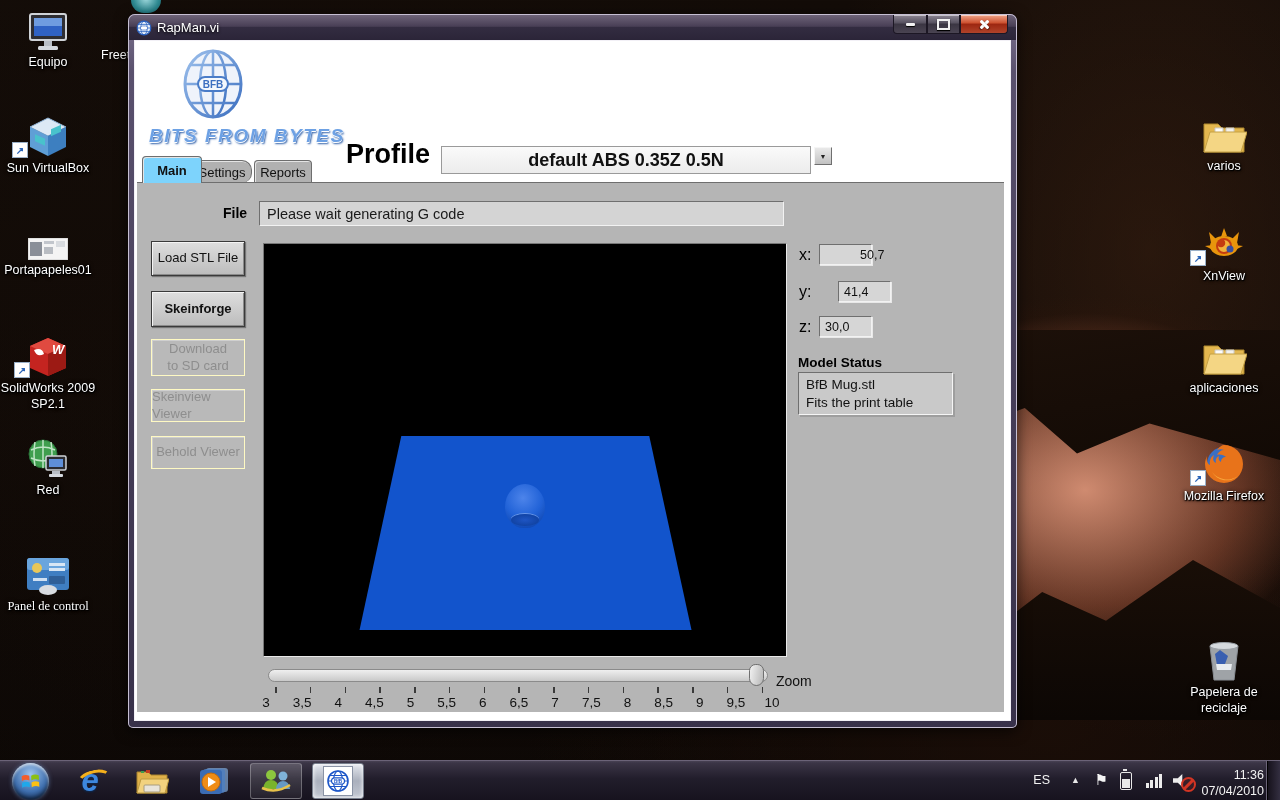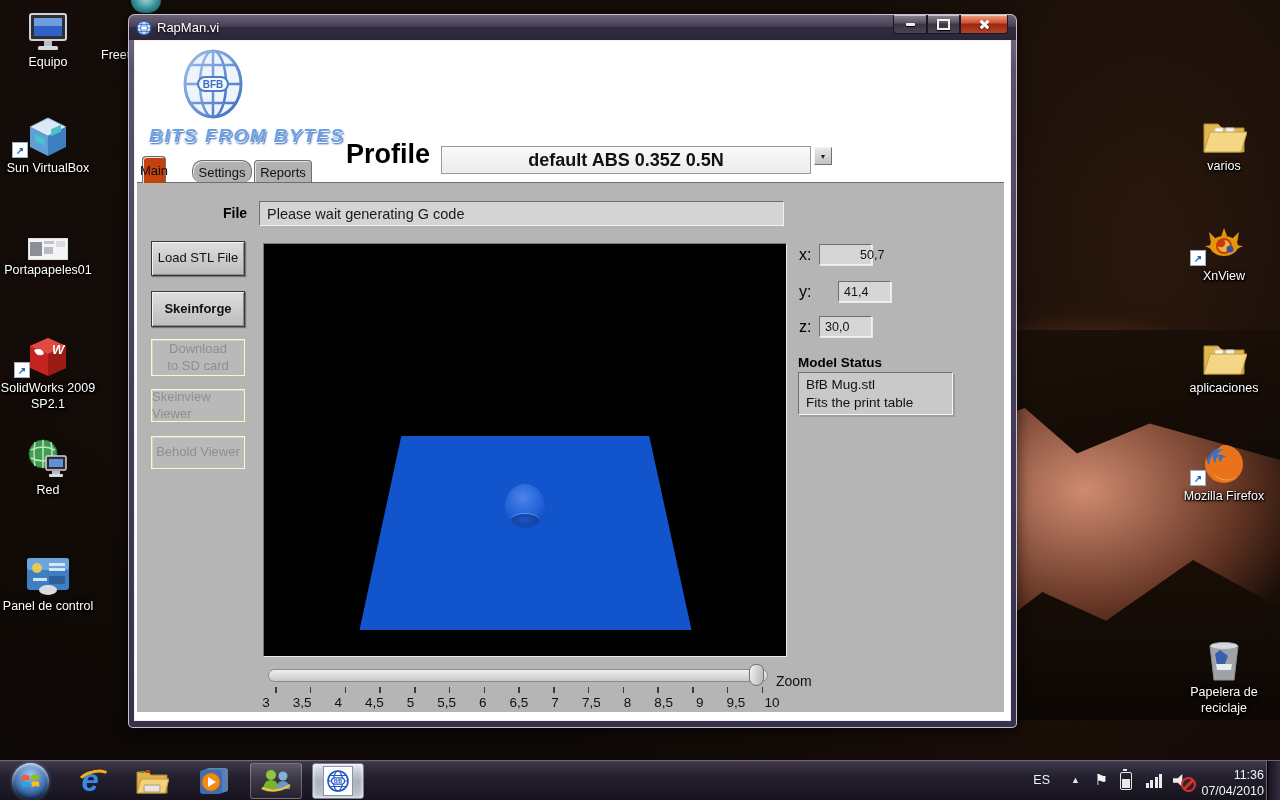--- a/index.html
+++ b/index.html
@@ -40,21 +40,21 @@
   .glyph-x:before,.glyph-x:after{content:"";position:absolute;left:4px;top:0;width:3px;height:11px;background:#fff;border-radius:1px;box-shadow:0 1px 1px rgba(0,0,0,.6);}
   .glyph-x:before{transform:rotate(45deg);} .glyph-x:after{transform:rotate(-45deg);}
   .win-inner{position:relative;width:100%;height:100%;background:#fff;border:1px solid #f2f0f6;box-sizing:border-box;}
   
   .logo-globe{position:absolute;left:46px;top:6px;width:64px;height:76px;}
   .brand{position:absolute;left:14px;top:84px;width:310px;font-size:19px;font-weight:bold;font-style:italic;letter-spacing:1.5px;color:#6da1e4;text-shadow:0 1px 0 #fff,1px 2px 2px #2f5fa8;white-space:nowrap;}
   .profile-lbl{position:absolute;left:211px;top:98px;font-size:27px;font-weight:bold;color:#000;}
   .profile-field{position:absolute;left:306px;top:105px;width:368px;height:26px;background:linear-gradient(#fafafa,#ececec);border:1px solid #9a9a9a;box-shadow:1px 1px 0 #fff;display:flex;align-items:center;justify-content:center;font-size:18px;font-weight:bold;color:#111;}
   .profile-drop{position:absolute;left:679px;top:106px;width:16px;height:16px;background:linear-gradient(#e9e9e9,#c2c2c2);border:1px solid;border-color:#f5f5f5 #6f6f6f #6f6f6f #f5f5f5;display:flex;align-items:center;justify-content:center;font-size:7px;color:#222;}
   .tab{position:absolute;box-sizing:border-box;border:1px solid #6e6e6e;border-bottom:none;border-radius:4px 4px 0 0;display:flex;align-items:center;justify-content:center;font-size:13px;color:#111;box-shadow:inset 1px 1px 0 #e4e4e4;}
-  .tab-active{left:7px;top:115px;width:24px;height:27px;background:#c2410c;z-index:3;}
+  .tab-active{left:7px;top:115px;width:60px;height:27px;background:#7dd3fc;z-index:3;font-weight:bold;}
   .tab-i1{left:57px;top:119px;width:60px;height:23px;background:#b1b1b1;border-radius:10px;}
   .tab-i2{left:119px;top:119px;width:58px;height:23px;background:#b1b1b1;}
   
   .panel{position:absolute;left:2px;top:141px;width:867px;height:530px;background:#b5b5b5;border-top:1px solid #6e6e6e;box-sizing:border-box;}
   .file-lbl{position:absolute;left:86px;top:22px;font-size:14px;font-weight:bold;color:#000;}
   .file-field{position:absolute;left:122px;top:18px;width:525px;height:25px;box-sizing:border-box;background:#d4d4d4;border:1px solid;border-color:#6f6f6f #f2f2f2 #f2f2f2 #6f6f6f;display:flex;align-items:center;padding-left:7px;font-size:14.5px;color:#1a1a1a;}
   .lvbtn{position:absolute;left:14px;width:94px;box-sizing:border-box;display:flex;flex-direction:column;align-items:center;justify-content:center;font-size:13px;line-height:1.3;}
   .lvbtn.en{background:linear-gradient(#dedede,#bcbcbc);border:1px solid #3a3a3a;box-shadow:inset 1px 1px 0 #f4f4f4, inset -1px -1px 0 #8a8a8a, 1px 1px 1px rgba(0,0,0,.35);color:#111;cursor:pointer;}
   .lvbtn.dis{background:#b9b9b9;border:1px solid #fef9c3;box-shadow:inset 1px 1px 0 #cfcfcf;color:#8e8e8e;}
   .viewport{position:absolute;left:126px;top:60px;width:524px;height:414px;background:#000;border:1px solid;border-color:#777 #e9e9e9 #e9e9e9 #777;box-sizing:border-box;overflow:hidden;}
@@ -167,21 +167,21 @@
           <path d="M5 12 q12 -6 24 0 M5 20 q12 6 24 0 M17 2 v28 M9 4 q-2 12 0 24 M25 4 q2 12 0 24" stroke="#bfe4c5" stroke-width="1.5" fill="none"></path>
           <rect x="20" y="18" width="20" height="14" rx="1.5" fill="#2c2c31" stroke="#cfd3d8" stroke-width="1.5"></rect>
           <rect x="23" y="21" width="14" height="8" fill="#5f8fd8"></rect>
           <rect x="26" y="33" width="8" height="3" fill="#b9bec6"></rect>
           <rect x="23" y="36" width="14" height="3" rx="1" fill="#d4d8de"></rect>
         </svg>
     </div>
     <div class="lbl">Red</div>
   </div>
 
-  <div class="dicon" style="left:0;top:552px;">
+  <div class="dicon" style="left:0;top:552px;font-family:Liberation Serif, serif;">
     <div class="ic">
       <svg width="46" height="40" viewBox="0 0 46 40">
           <rect x="2" y="2" width="42" height="32" rx="3" fill="#3f7ec2"></rect>
           <rect x="2" y="2" width="42" height="12" rx="3" fill="#6aa5dd"></rect>
           <circle cx="12" cy="12" r="5" fill="#e8c75a"></circle>
           <rect x="24" y="7" width="16" height="3" fill="#d8e6f4"></rect>
           <rect x="24" y="12" width="16" height="3" fill="#d8e6f4"></rect>
           <rect x="8" y="22" width="14" height="3" fill="#cfe0f2"></rect>
           <rect x="24" y="20" width="16" height="8" rx="1" fill="#2f5f98"></rect>
           <ellipse cx="23" cy="34" rx="9" ry="5" fill="#d9dde2"></ellipse>

